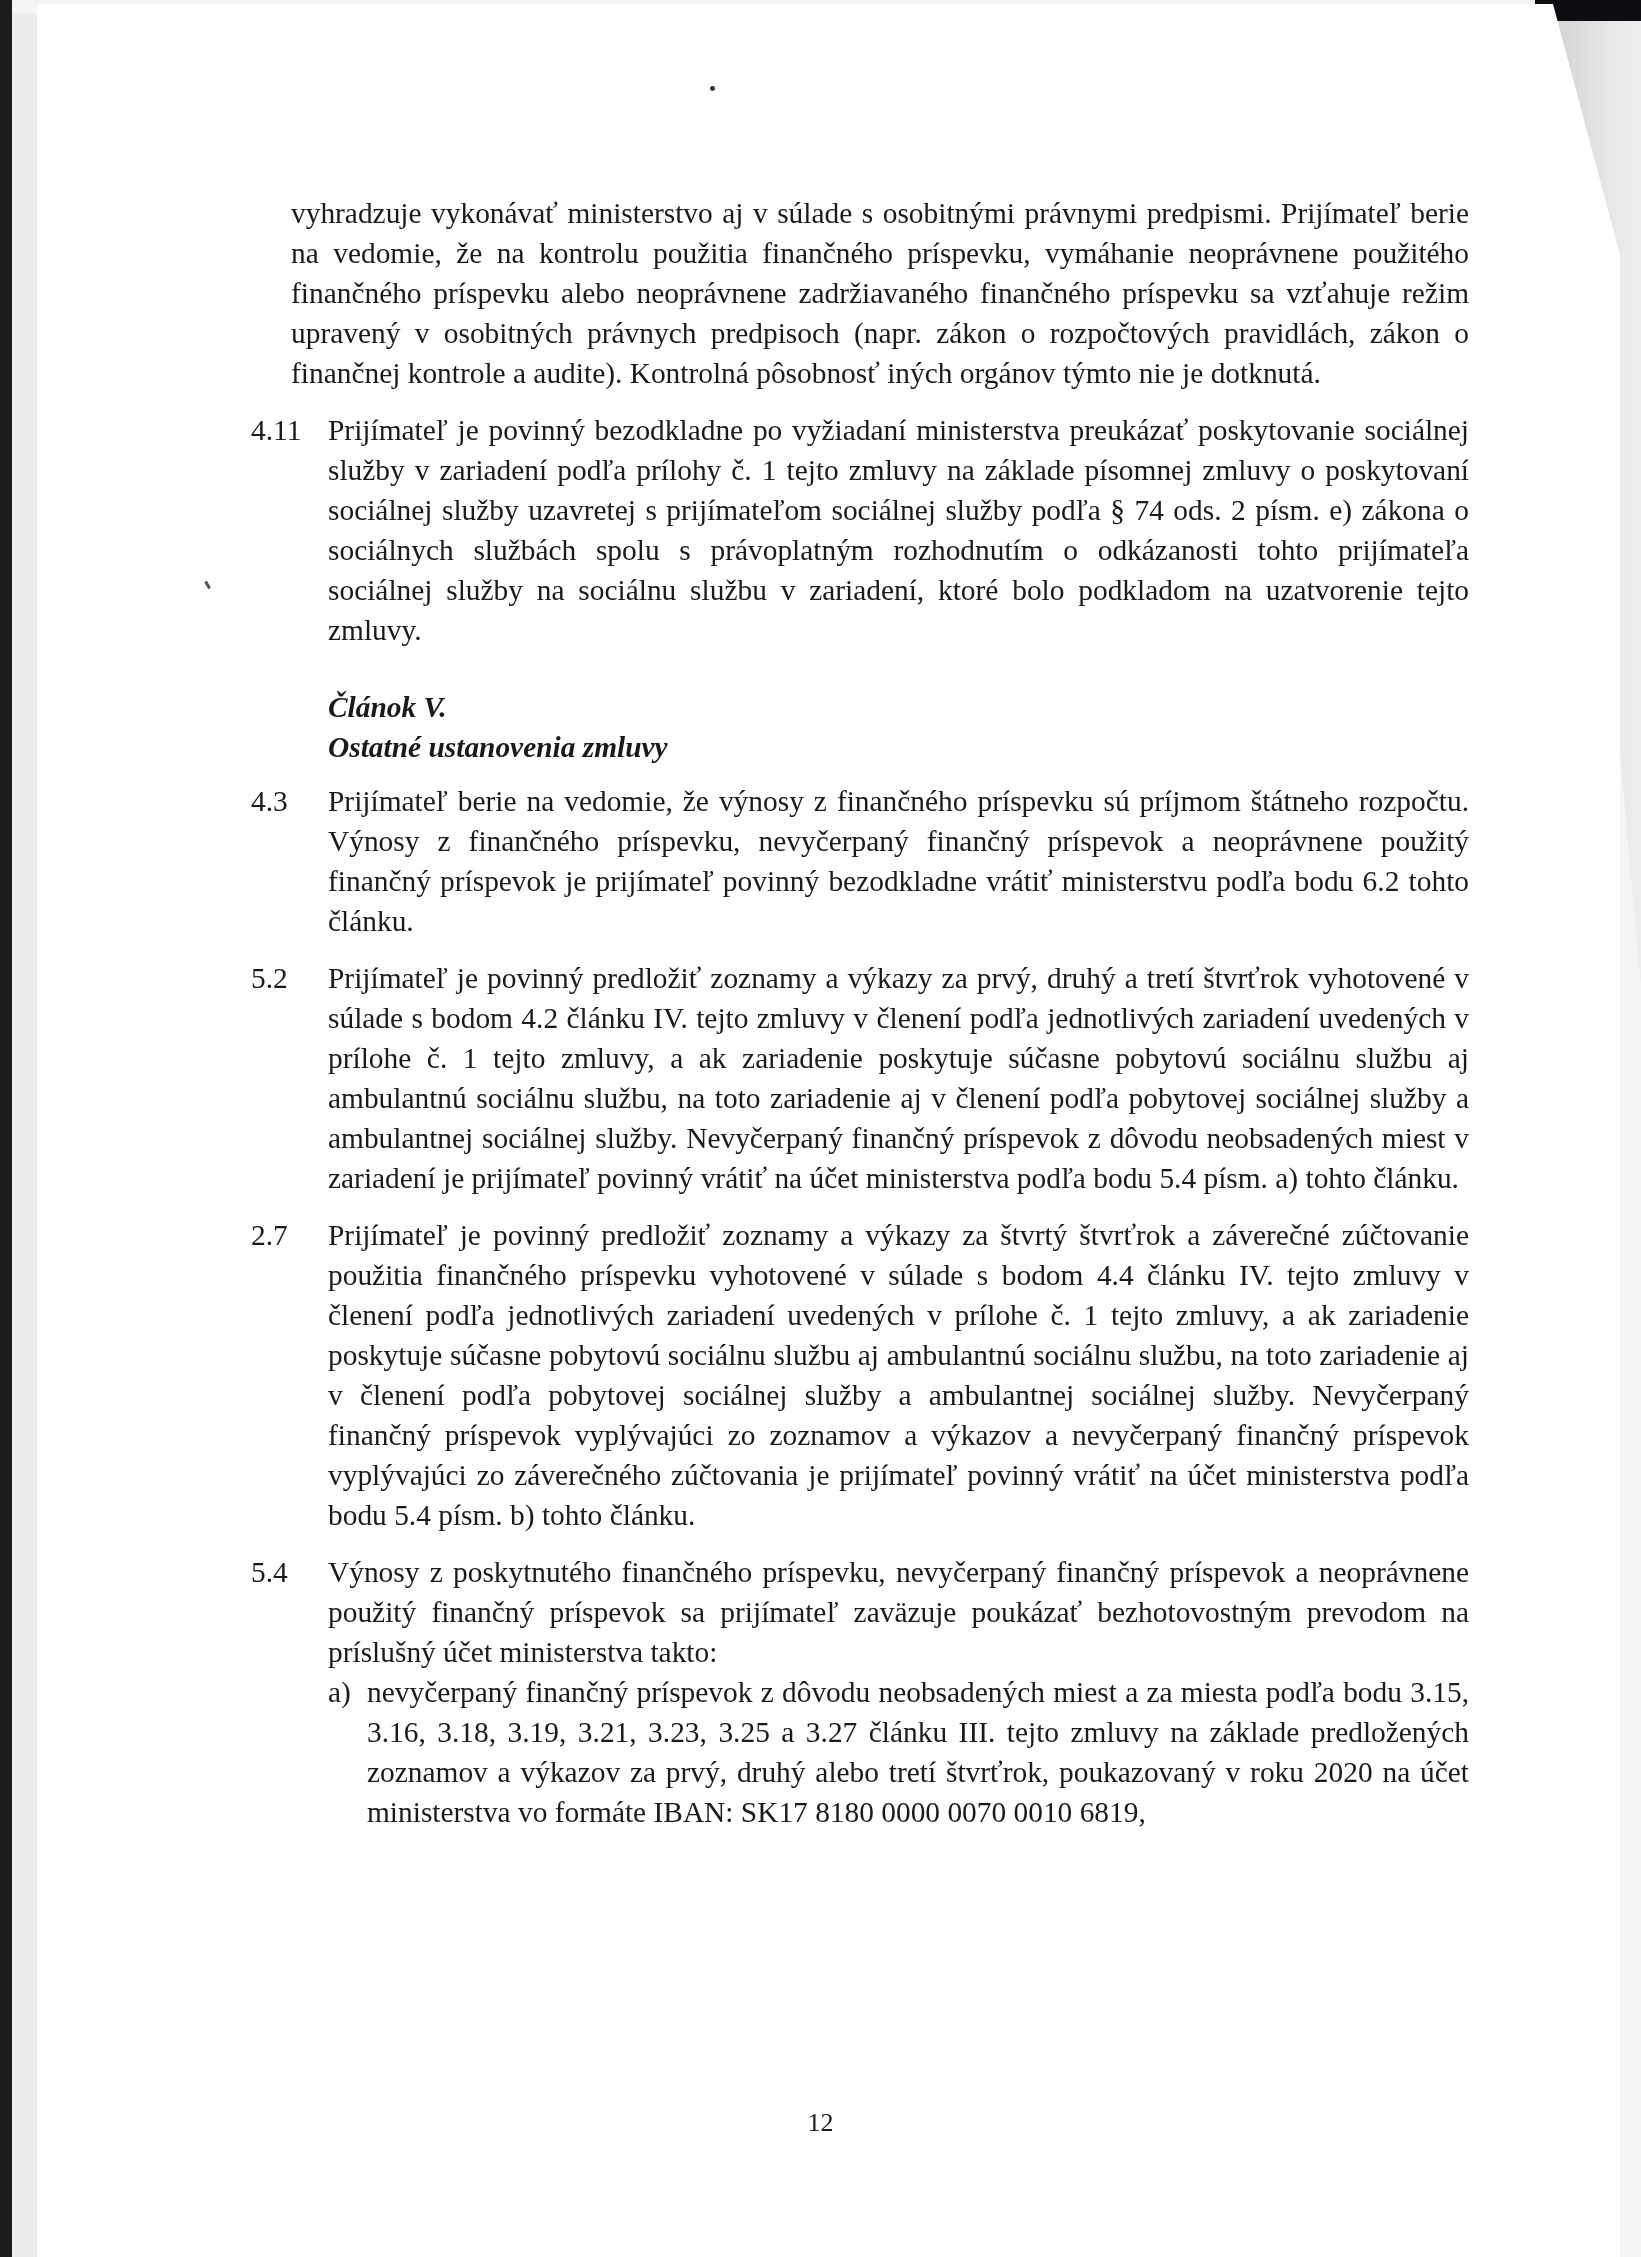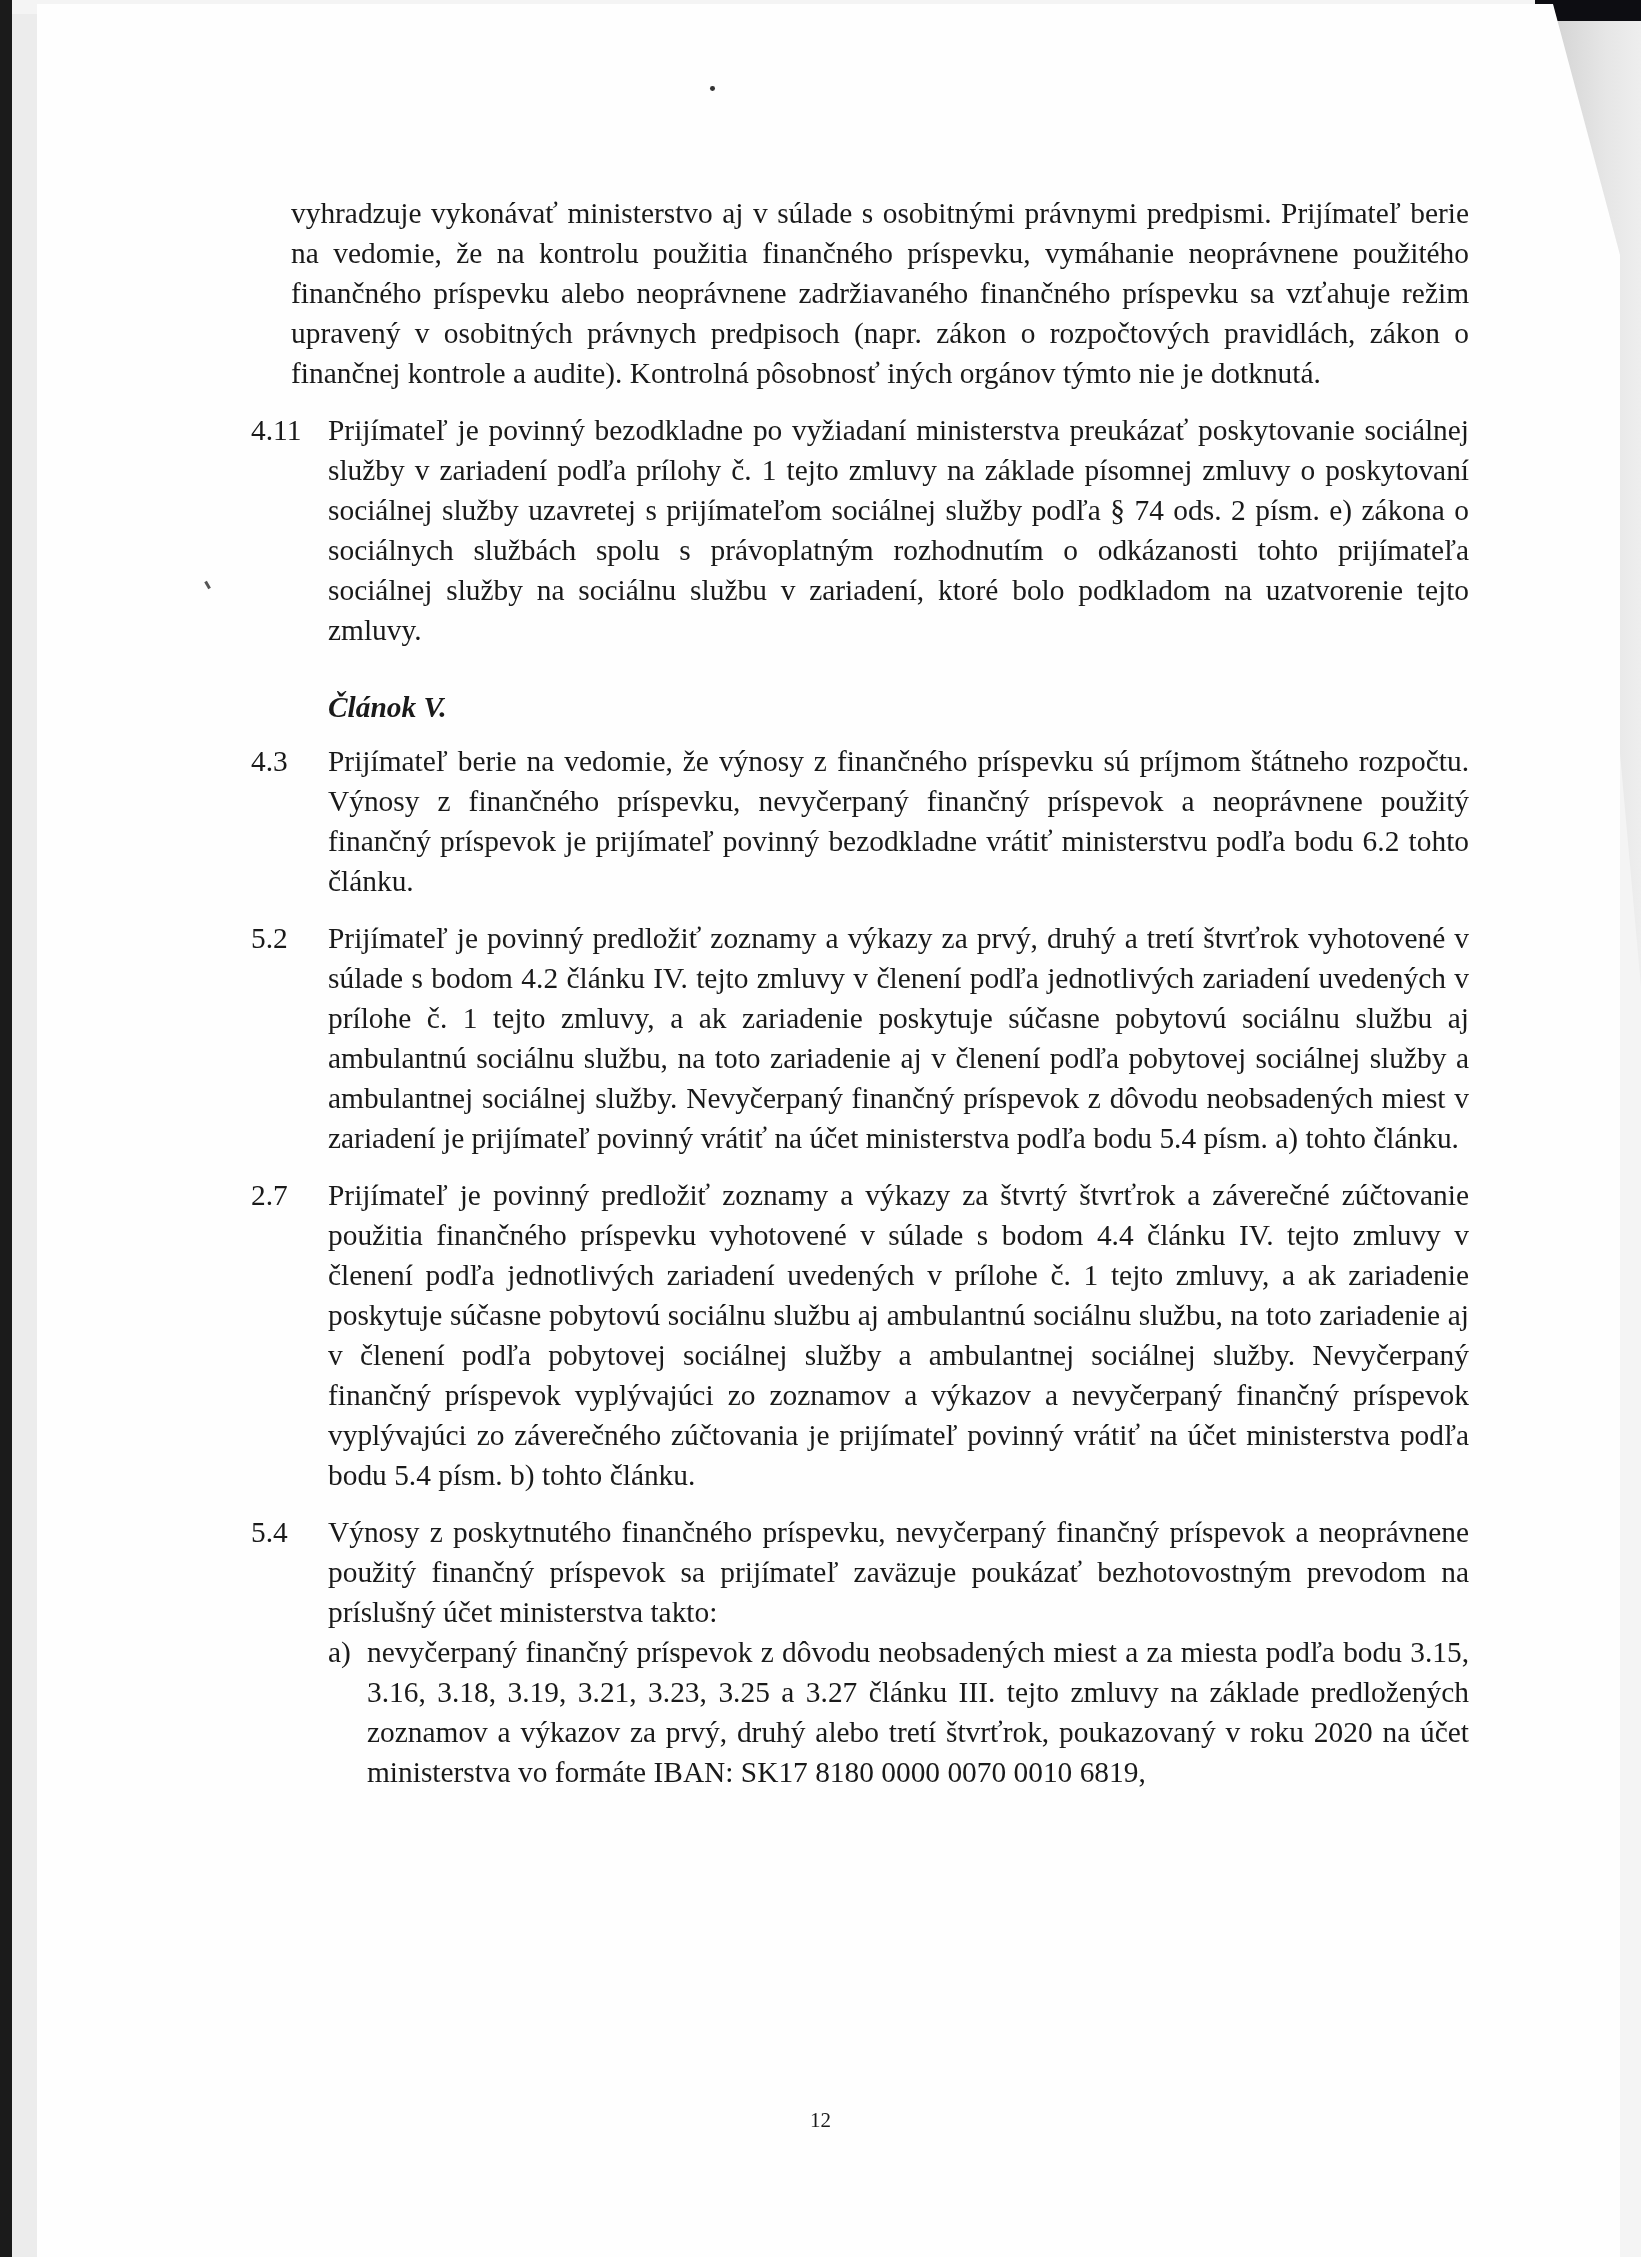--- a/index.html
+++ b/index.html
@@ -45,21 +45,21 @@
     text-align: left; font-weight: bold; margin-top: 37px; line-height: 40px;
     margin-left: 77px;
     font-style: italic;
   }
   .heading + .item { margin-top: 13.5px; }
   .sub { position: relative; margin-left: 39px; }
   .sub .letter { position: absolute; left: -39px; top: 0; }
   .sub .text { text-align: justify; }
   .page-number {
     position: absolute; left: 0; width: 1641px; top: 2108px; text-align: center;
-    font-size: 21px;
+    font-size: 26px;
   }
 </style>
 </head>
 <body>
 
 <div class="scan-edge-left"></div>
 <div class="scan-strip-left"></div>
 <div class="scan-top-dark"></div>
 <div class="page-fold"></div>
 
@@ -72,20 +72,21 @@
   <div class="para cont">vyhradzuje vykonávať ministerstvo aj v súlade s osobitnými právnymi predpismi. Prijímateľ berie na vedomie, že na kontrolu použitia finančného príspevku, vymáhanie neoprávnene použitého finančného príspevku alebo neoprávnene zadržiavaného finančného príspevku sa vzťahuje režim upravený v osobitných právnych predpisoch (napr. zákon o rozpočtových pravidlách, zákon o finančnej kontrole a audite). Kontrolná pôsobnosť iných orgánov týmto nie je dotknutá.</div>
 
   <div class="item">
     <span class="num">4.11</span>
     <div class="text">Prijímateľ je povinný bezodkladne po vyžiadaní ministerstva preukázať poskytovanie sociálnej služby v zariadení podľa prílohy č. 1 tejto zmluvy na základe písomnej zmluvy o poskytovaní sociálnej služby uzavretej s prijímateľom sociálnej služby podľa § 74 ods. 2 písm. e) zákona o sociálnych službách spolu s právoplatným rozhodnutím o odkázanosti tohto prijímateľa sociálnej služby na sociálnu službu v zariadení, ktoré bolo podkladom na uzatvorenie tejto zmluvy.</div>
   </div>
 
 
   <div class="heading">
     <div>Článok V.</div>
+    <div>Ostatné ustanovenia zmluvy</div>
   </div>
 
   <div class="item">
     <span class="num">4.3</span>
     <div class="text">Prijímateľ berie na vedomie, že výnosy z finančného príspevku sú príjmom štátneho rozpočtu. Výnosy z finančného príspevku, nevyčerpaný finančný príspevok a neoprávnene použitý finančný príspevok je prijímateľ povinný bezodkladne vrátiť ministerstvu podľa bodu 6.2 tohto článku.</div>
   </div>
 
   <div class="item">
     <span class="num">5.2</span>
     <div class="text">Prijímateľ je povinný predložiť zoznamy a výkazy za prvý, druhý a tretí štvrťrok vyhotovené v súlade s bodom 4.2 článku IV. tejto zmluvy v členení podľa jednotlivých zariadení uvedených v prílohe č. 1 tejto zmluvy, a ak zariadenie poskytuje súčasne pobytovú sociálnu službu aj ambulantnú sociálnu službu, na toto zariadenie aj v členení podľa pobytovej sociálnej služby a ambulantnej sociálnej služby. Nevyčerpaný finančný príspevok z dôvodu neobsadených miest v zariadení je prijímateľ povinný vrátiť na účet ministerstva podľa bodu 5.4 písm. a) tohto článku.</div>

